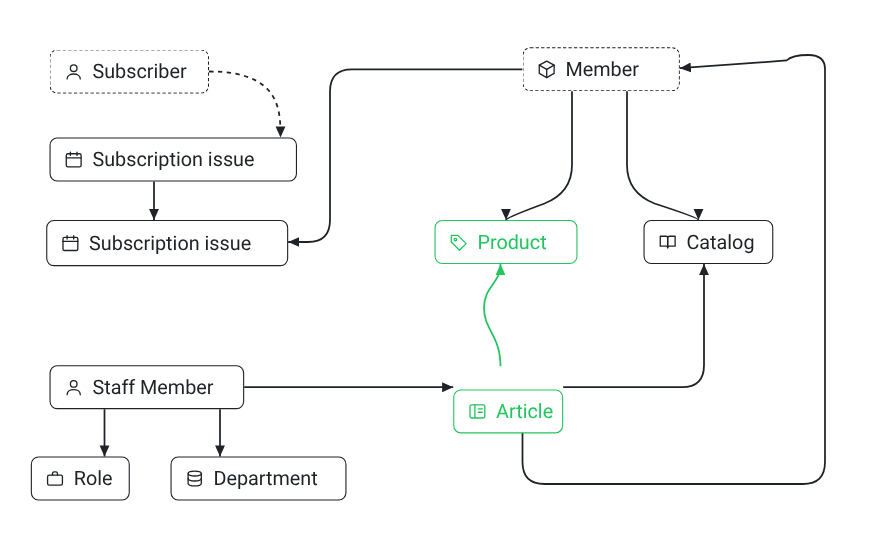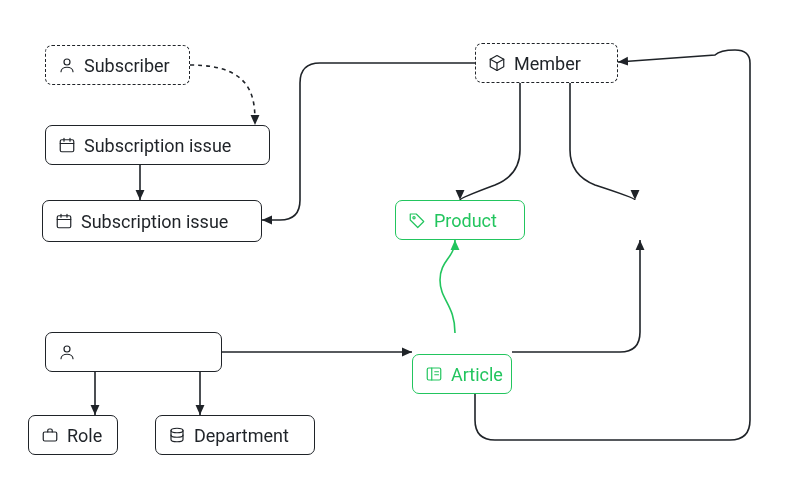--- a/index.html
+++ b/index.html
@@ -131,26 +131,34 @@
   </div>
 
   <div class="node accent" style="left:395px; top:200px; width:130px; height:40px;">
     <svg class="ico" viewBox="0 0 24 24">
       <path d="M3 12V4h8l10 10-8 8z"></path>
       <circle cx="8" cy="9" r="1.5"></circle>
     </svg>
     <span class="lbl">Product</span>
   </div>
 
+  <div class="node" style="left:585px; top:200px; width:118px; height:40px;">
+    <svg class="ico" viewBox="0 0 24 24">
+      <path d="M3 5h7a2 2 0 0 1 2 2v12a2 2 0 0 0-2-2H3z"></path>
+      <path d="M21 5h-7a2 2 0 0 0-2 2v12a2 2 0 0 1 2-2h7z"></path>
+    </svg>
+    <span class="lbl">Catalog</span>
+  </div>
 
   <div class="node" style="left:45px; top:332px; width:177px; height:40px;">
     <svg class="ico" viewBox="0 0 24 24">
       <circle cx="12" cy="8" r="4"></circle>
       <path d="M4 21c0-4 4-6 8-6s8 2 8 6"></path>
     </svg>
+    <span class="lbl">Staff Member</span>
   </div>
 
   <div class="node accent" style="left:412px; top:333px; width:100px; height:40px;margin-top:21px;">
     <svg class="ico" viewBox="0 0 24 24">
       <rect x="3" y="4" width="18" height="16" rx="2"></rect>
       <path d="M9 4v16"></path>
       <path d="M13 9h5M13 13h5"></path>
     </svg>
     <span class="lbl">Article</span>
   </div>

